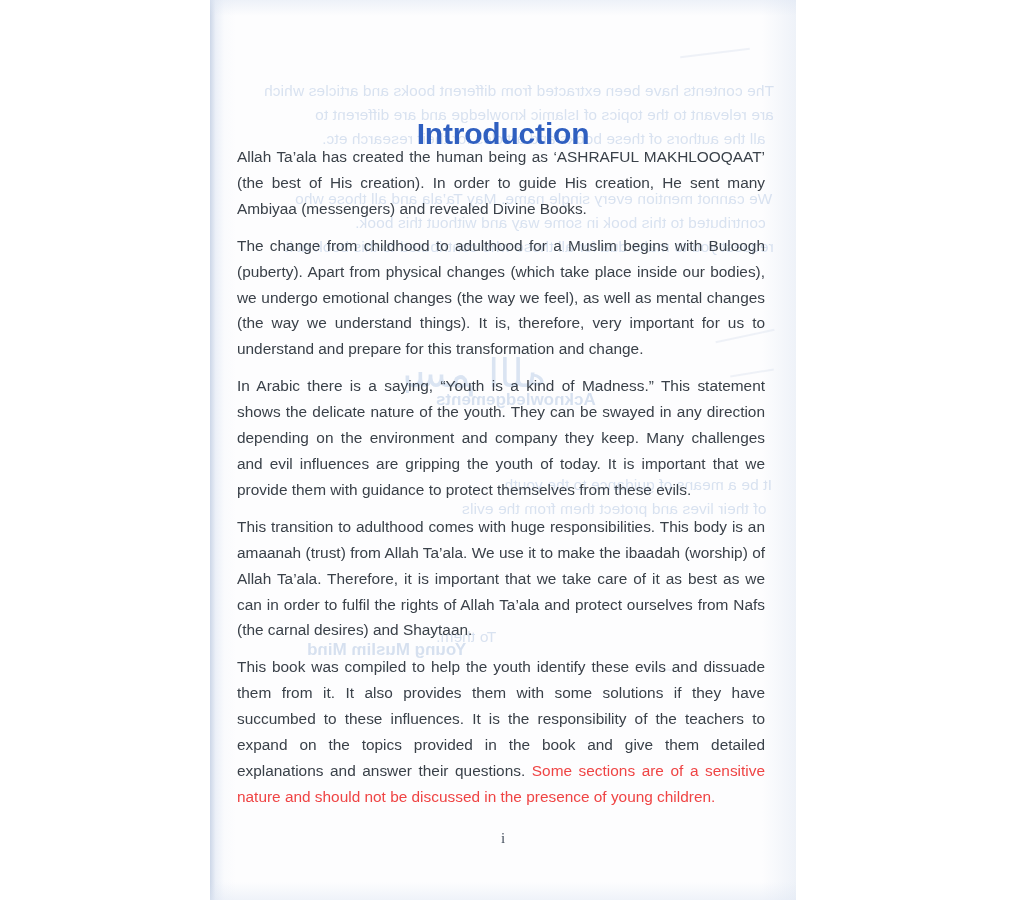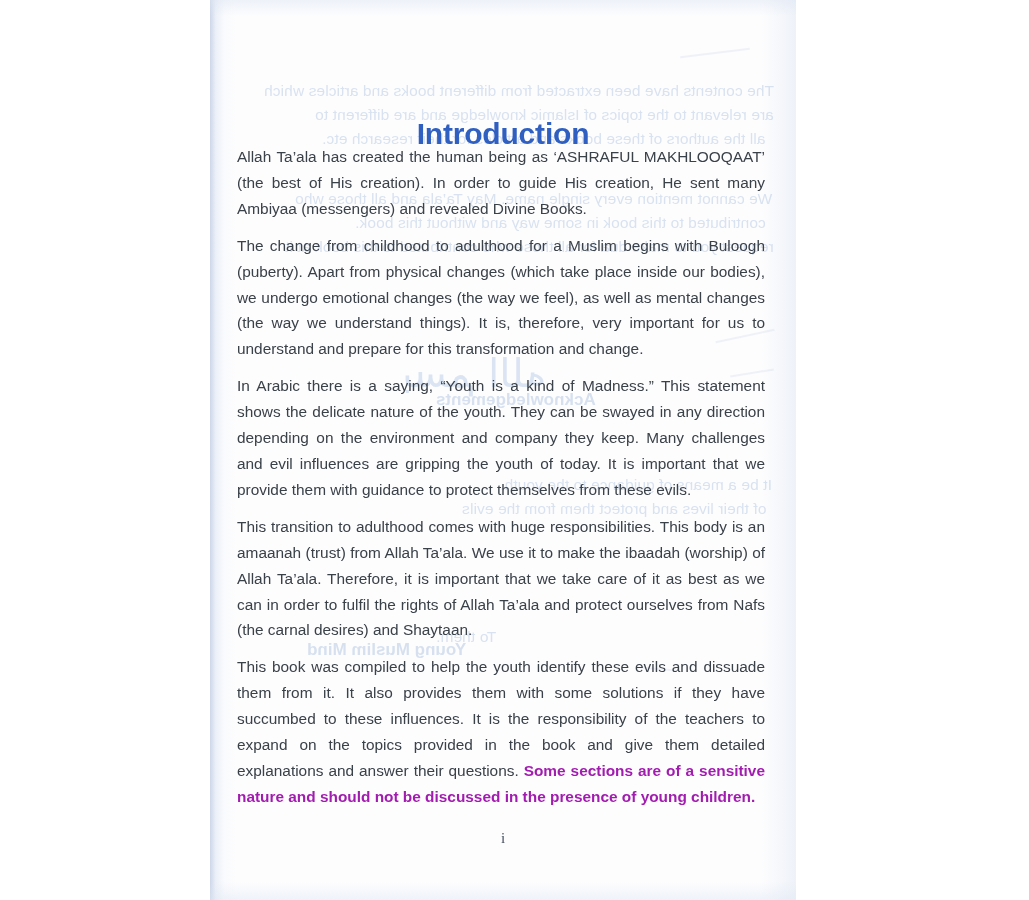--- a/index.html
+++ b/index.html
@@ -135,22 +135,22 @@
     font-size: 15.4px;
     line-height: 25.9px;
     text-align: justify;
     text-justify: inter-word;
   }
   #body-copy p {
     margin: 0 0 11px 0;
   }
   #body-copy p:last-child { margin-bottom: 0; }
   #body-copy b, #body-copy .emph {
-    font-weight: bold;
-    color: #a21caf;
+    font-weight: normal;
+    color: #ef4444;
   }
 
   #page-folio {
     position: absolute;
     left: 0;
     top: 830px;
     width: 586px;
     text-align: center;
     font-family: "Liberation Serif", serif;
     font-size: 15px;

